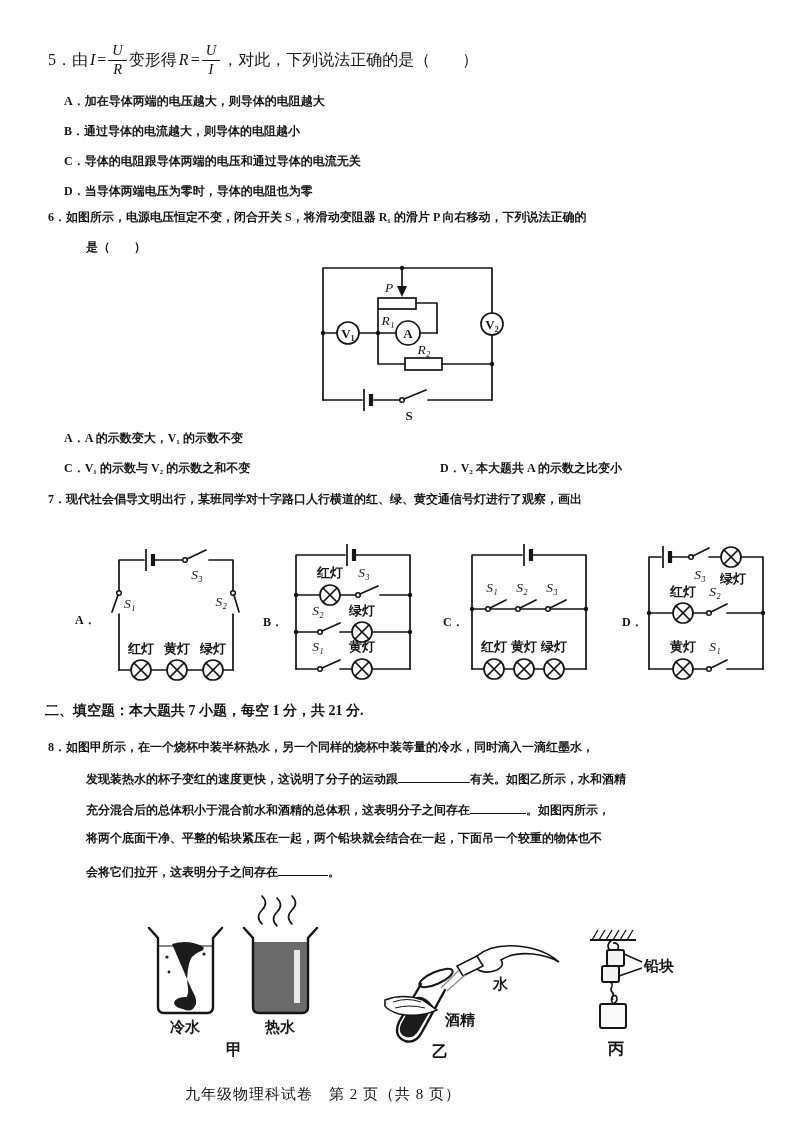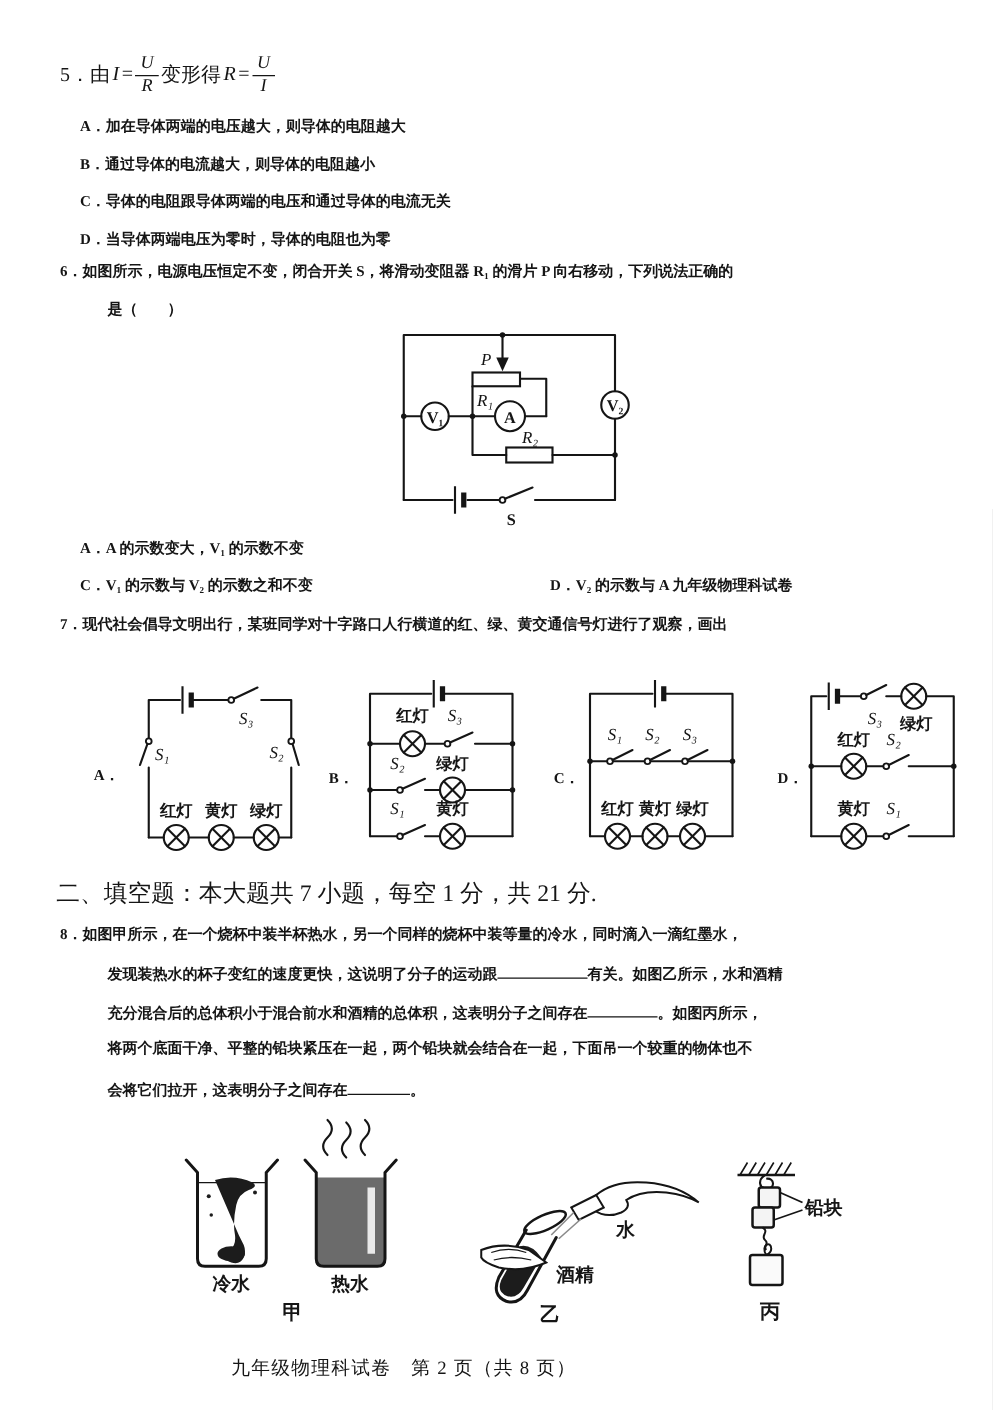--- a/index.html
+++ b/index.html
@@ -1,21 +1,21 @@
 <!DOCTYPE html>
 <html><head>
 <meta charset="utf-8">
 <style>
   html,body{margin:0;padding:0;background:#e8e8e8;}
   .page{position:relative;width:794px;height:1128px;background:#ffffff;
         font-family:"Liberation Serif","DejaVu Serif",serif;color:#151515;overflow:hidden;margin:0 auto;}
   .abs{position:absolute;white-space:nowrap;}
   .line{font-size:12px;line-height:24px;font-weight:bold;}
   .flexline{display:flex;align-items:center;font-size:16px;}
-  .sect{font-weight:normal;font-size:19px;}
+  .sect{font-weight:bold;font-size:14px;}
   .frac{display:inline-block;text-align:center;font-style:italic;line-height:1.05;font-size:14.5px;vertical-align:middle;margin:0 2px;}
   .frac .fn{display:block;border-bottom:1.5px solid #151515;padding:0 4px 1px;}
   .frac .fd{display:block;padding-top:1px;}
   .var{font-style:italic;margin:0 2px;}
   .blank{display:inline-block;border-bottom:1.5px solid #151515;height:17px;vertical-align:baseline;}
   .w72{width:72px}.w56{width:56px}.w50{width:50px}
   svg.fig{position:absolute;overflow:visible;}
   svg text{font-family:"Liberation Serif","DejaVu Serif",serif;fill:#151515;}
   svg .cjk{font-weight:bold;font-size:13px;}
   svg .cjk15{font-weight:bold;font-size:15px;}
@@ -56,20 +56,21 @@
         <span class="fn">U</span>
         <span class="fd">R</span>
       </span>
     <span>变形得</span>
     <span class="var">R</span>
     <span>=</span>
     <span class="frac">
         <span class="fn">U</span>
         <span class="fd">I</span>
       </span>
+    <span>，对此，下列说法正确的是（　　）</span>
   </div>
   <div class="abs line" style="left:64px;top:89px"><span>A．</span><span>加在导体两端的电压越大，则导体的电阻越大</span></div>
   <div class="abs line" style="left:64px;top:119px"><span>B．</span><span>通过导体的电流越大，则导体的电阻越小</span></div>
   <div class="abs line" style="left:64px;top:179px"><span>D．</span><span>当导体两端电压为零时，导体的电阻也为零</span></div>
   <div class="abs line" style="left:64px;top:149px"><span>C．</span><span>导体的电阻跟导体两端的电压和通过导体的电流无关</span></div>
 
   <div class="abs line" style="left:48px;top:205px">
     <span>6．</span><span>如图所示，电源电压恒定不变，闭合开关 S，将滑动变阻器 R₁ 的滑片 P 向右移动，下列说法正确的</span>
   </div>
   <div class="abs line" style="left:86px;top:235px"><span>是（　　）</span></div>
@@ -106,21 +107,21 @@
     <rect x="105" y="104" width="37" height="12" class="wire"></rect>
     <text class="sub" x="124" y="100" text-anchor="middle">R₂</text>
     <circle class="dot" cx="192" cy="110" r="2.2"></circle>
 
     <circle class="wire" cx="192" cy="70" r="11"></circle>
     <text class="meter" x="192" y="75" text-anchor="middle">V₂</text>
   </svg>
 
   <div class="abs line" style="left:64px;top:426px"><span>A．</span><span>A 的示数变大，V₁ 的示数不变</span></div>
   <div class="abs line" style="left:64px;top:456px"><span>C．</span><span>V₁ 的示数与 V₂ 的示数之和不变</span></div>
-  <div class="abs line" style="left:440px;top:456px"><span>D．</span><span>V₂ 的示数与 A 九年级物理科试卷</span></div>
+  <div class="abs line" style="left:440px;top:456px"><span>D．</span><span>V₂ 本大题共 A 的示数之比变小</span></div>
 
   <div class="abs line" style="left:48px;top:487px">
     <span>7．</span><span>现代社会倡导文明出行，某班同学对十字路口人行横道的红、绿、黄交通信号灯进行了观察，画出</span>
   </div>
 
   <div class="abs line" style="left:75px;top:608px"><span>A．</span></div>
   <div class="abs line" style="left:263px;top:610px"><span>B．</span></div>
   <div class="abs line" style="left:443px;top:610px"><span>C．</span></div>
   <div class="abs line" style="left:622px;top:610px"><span>D．</span></div>
 

